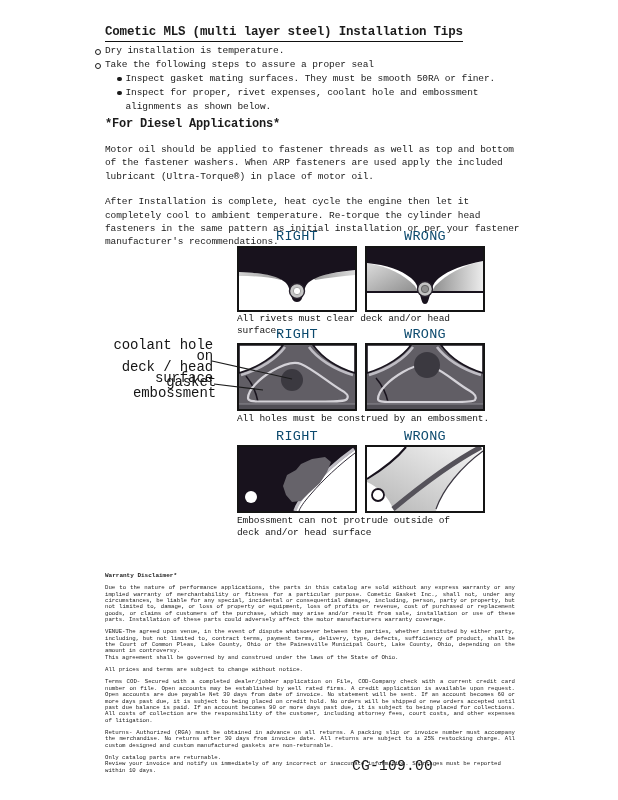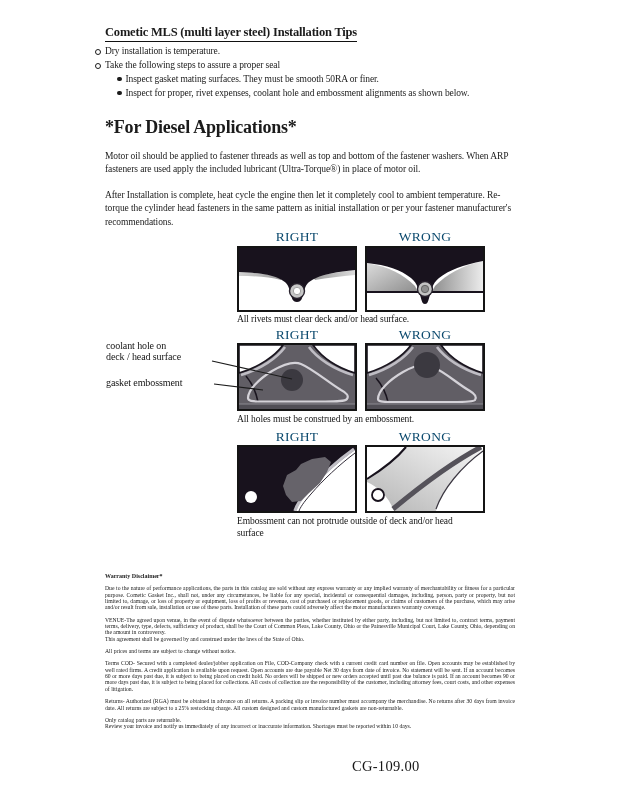--- a/index.html
+++ b/index.html
@@ -1,42 +1,42 @@
 <!DOCTYPE html>
 <html><head>
 <meta charset="utf-8">
 <style>
   html,body{margin:0;padding:0;background:#e8e8e8;}
   .page{
     position:relative;width:618px;height:800px;background:#ffffff;
-    font-family:Liberation Serif, serif;color:#1b1b1b;overflow:hidden;
+    font-family:Liberation Mono, monospace;color:#1b1b1b;overflow:hidden;
     margin:0 auto;
   }
   .abs{position:absolute;}
   
   .title{left:105px;top:22px;width:440px;}
   .title .title-text{
     font-size:12.5px;font-weight:bold;letter-spacing:-0.2px;
     border-bottom:1.5px solid #111;padding-bottom:1.5px;
   }
   
   .tips{left:95px;top:44px;width:428px;font-size:9.5px;letter-spacing:-0.1px;}
   .tip{display:flex;line-height:14px;}
   .tip.sub{margin-left:22px;}
   .o-marker{flex:none;width:4px;height:4px;border:1px solid #1b1b1b;border-radius:50%;margin:4.5px 4px 0 0;}
   .dot-marker{flex:none;width:4.5px;height:4.5px;background:#1b1b1b;border-radius:50%;margin:4.5px 4px 0 0;}
   
   .diesel{left:105px;top:117px;width:415px;}
-  .diesel h2{font-size:18px;font-weight:bold;margin:0 0 6px 0;letter-spacing:-0.2px;}
+  .diesel h2{font-size:12px;font-weight:bold;margin:0 0 6px 0;letter-spacing:-0.2px;}
   .diesel p{font-size:9.5px;letter-spacing:-0.1px;line-height:13.4px;margin:12px 0 7px 0;}
   
   .dlabel{width:120px;text-align:center;font-size:13.5px;letter-spacing:0.3px;color:#0c4a6e;}
   .caption{font-size:9.5px;letter-spacing:-0.1px;line-height:12px;color:#141414;}
   .panel{display:block;}
-  .ann{font-size:10px;letter-spacing:-0.1px;line-height:11px;color:#141414;}
+  .ann{font-size:14px;letter-spacing:-0.1px;line-height:11px;text-align:right;color:#141414;}
   
   .legal{left:105px;top:573px;width:410px;font-size:5.7px;line-height:6.35px;color:#222;}
   .legal .lhead{font-weight:bold;margin:0 0 6px 0;font-size:6px;}
   .legal p{margin:0 0 6px 0;text-align:justify;}
   .legal p.tight{margin:0;}
   .legal p.gap-after{margin-bottom:6px;}
   .docnum{left:352px;top:758px;width:110px;font-size:14.5px;letter-spacing:0.3px;color:#161616;}
 </style>
 </head>
 <body>

